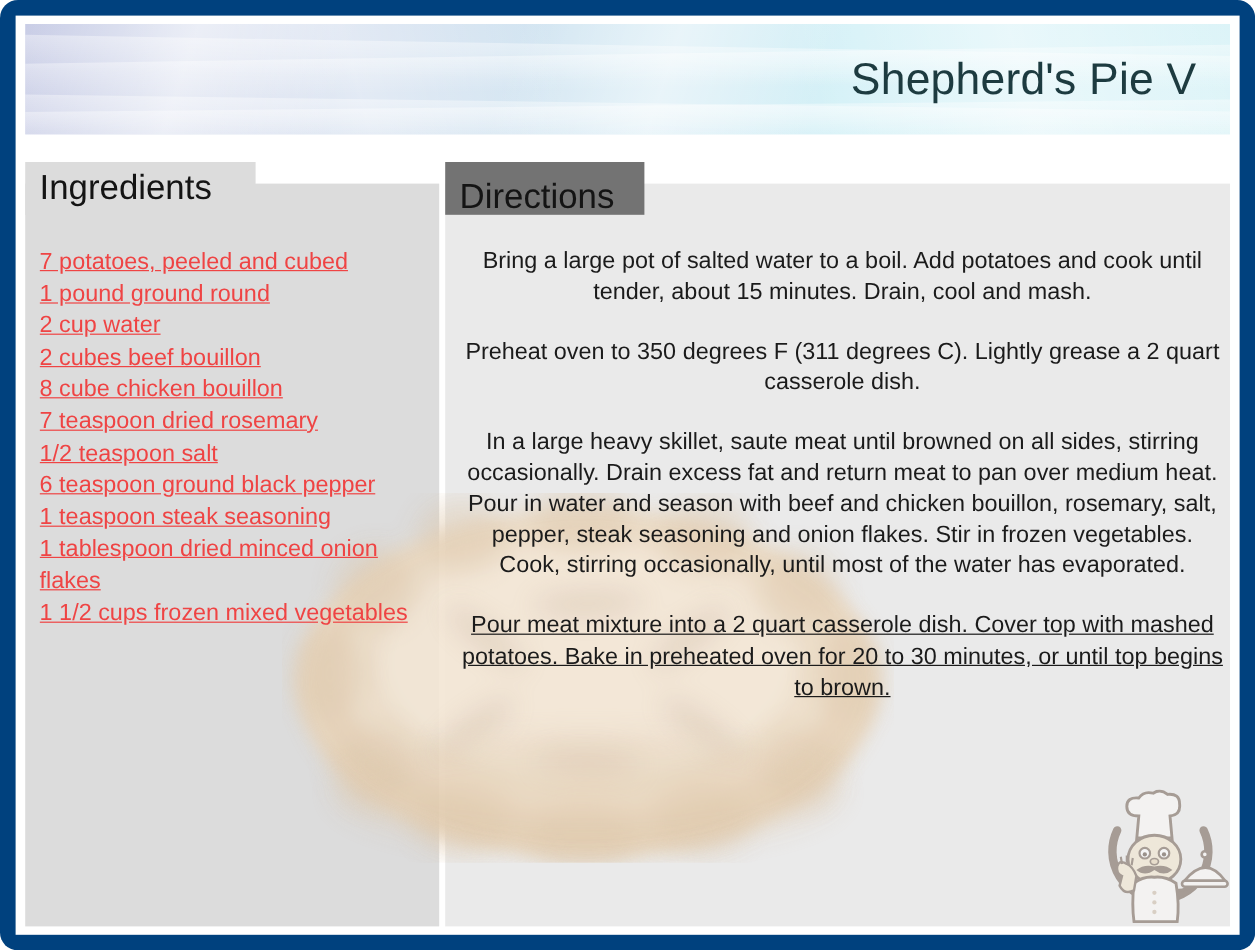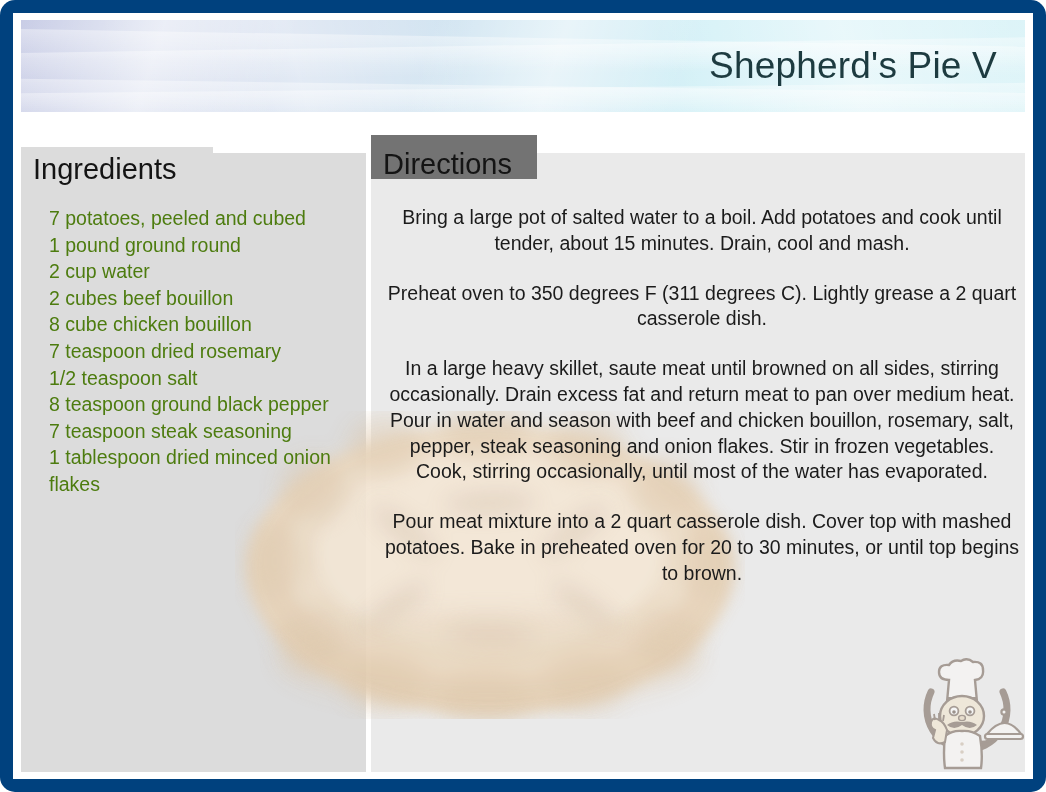--- a/index.html
+++ b/index.html
@@ -107,21 +107,21 @@
   .heading-tab {
     position: absolute;
     z-index: 4;
     display: flex;
     align-items: center;
     padding-left: 12px;
     box-sizing: border-box;
   }
   #ingredients-heading-tab {
     left: 8px;
-    top: 134px;
+    top: 122px;
     width: 192px;
     height: 44px;
     background: #dcdcdc;
   }
   #directions-heading-tab {
     left: 358px;
     top: 122px;
     width: 166px;
     height: 44px;
     background: #737373;
@@ -143,44 +143,45 @@
     height: 308px;
     z-index: 2;
     pointer-events: none;
     opacity: 0.92;
   }
 
   
   #ingredients-list {
     position: absolute;
     z-index: 3;
-    left: 36px;
+    left: 20px;
     top: 192px;
     width: 330px;
     font-size: 19.5px;
     line-height: 26.6px;
-    color: #4d7c0f;
+    color: #ef4444;
+    text-decoration: underline;
   }
   #ingredients-list div { white-space: normal; }
 
   #directions-body {
     position: absolute;
     z-index: 3;
     left: 369px;
     top: 192px;
     width: 640px;
     font-size: 19.5px;
     line-height: 25.8px;
     color: #1b1b1b;
     text-align: center;
   }
   #directions-body p {
     margin: 0 0 24px 0;
   }
-  #directions-body p:last-child { margin-bottom: 16px; }
+  #directions-body p:last-child { margin-bottom: 16px; text-decoration: underline; }
 
   
   #chef-logo {
     position: absolute;
     z-index: 5;
     left: 896px;
     top: 645px;
     width: 116px;
     height: 116px;
     opacity: 0.55;
@@ -262,23 +263,24 @@
     </div>
 
     <div id="ingredients-list">
       <div>7 potatoes, peeled and cubed</div>
       <div>1 pound ground round</div>
       <div>2 cup water</div>
       <div>2 cubes beef bouillon</div>
       <div>8 cube chicken bouillon</div>
       <div>7 teaspoon dried rosemary</div>
       <div>1/2 teaspoon salt</div>
-      <div>8 teaspoon ground black pepper</div>
-      <div>7 teaspoon steak seasoning</div>
+      <div>6 teaspoon ground black pepper</div>
+      <div>1 teaspoon steak seasoning</div>
       <div>1 tablespoon dried minced onion flakes</div>
+      <div>1 1/2 cups frozen mixed vegetables</div>
     </div>
 
     <div id="directions-body">
       <p>Bring a large pot of salted water to a boil.  Add potatoes and cook until tender, about 15 minutes. Drain, cool and mash.</p>
       <p>Preheat oven to 350 degrees F (311 degrees C). Lightly grease a 2 quart casserole dish.</p>
       <p>In a large heavy skillet, saute meat until browned on all sides, stirring occasionally. Drain excess fat and return meat to pan over medium heat. Pour in water and season with beef and chicken bouillon, rosemary, salt, pepper, steak seasoning and onion flakes. Stir in frozen vegetables. Cook, stirring occasionally, until most of the water has evaporated.</p>
       <p>Pour meat mixture into a 2 quart casserole dish. Cover top with mashed potatoes. Bake in preheated oven for  20 to 30 minutes, or until top begins to brown.</p>
     </div>
 
     <svg id="chef-logo" viewBox="0 0 116 116" xmlns="http://www.w3.org/2000/svg">

